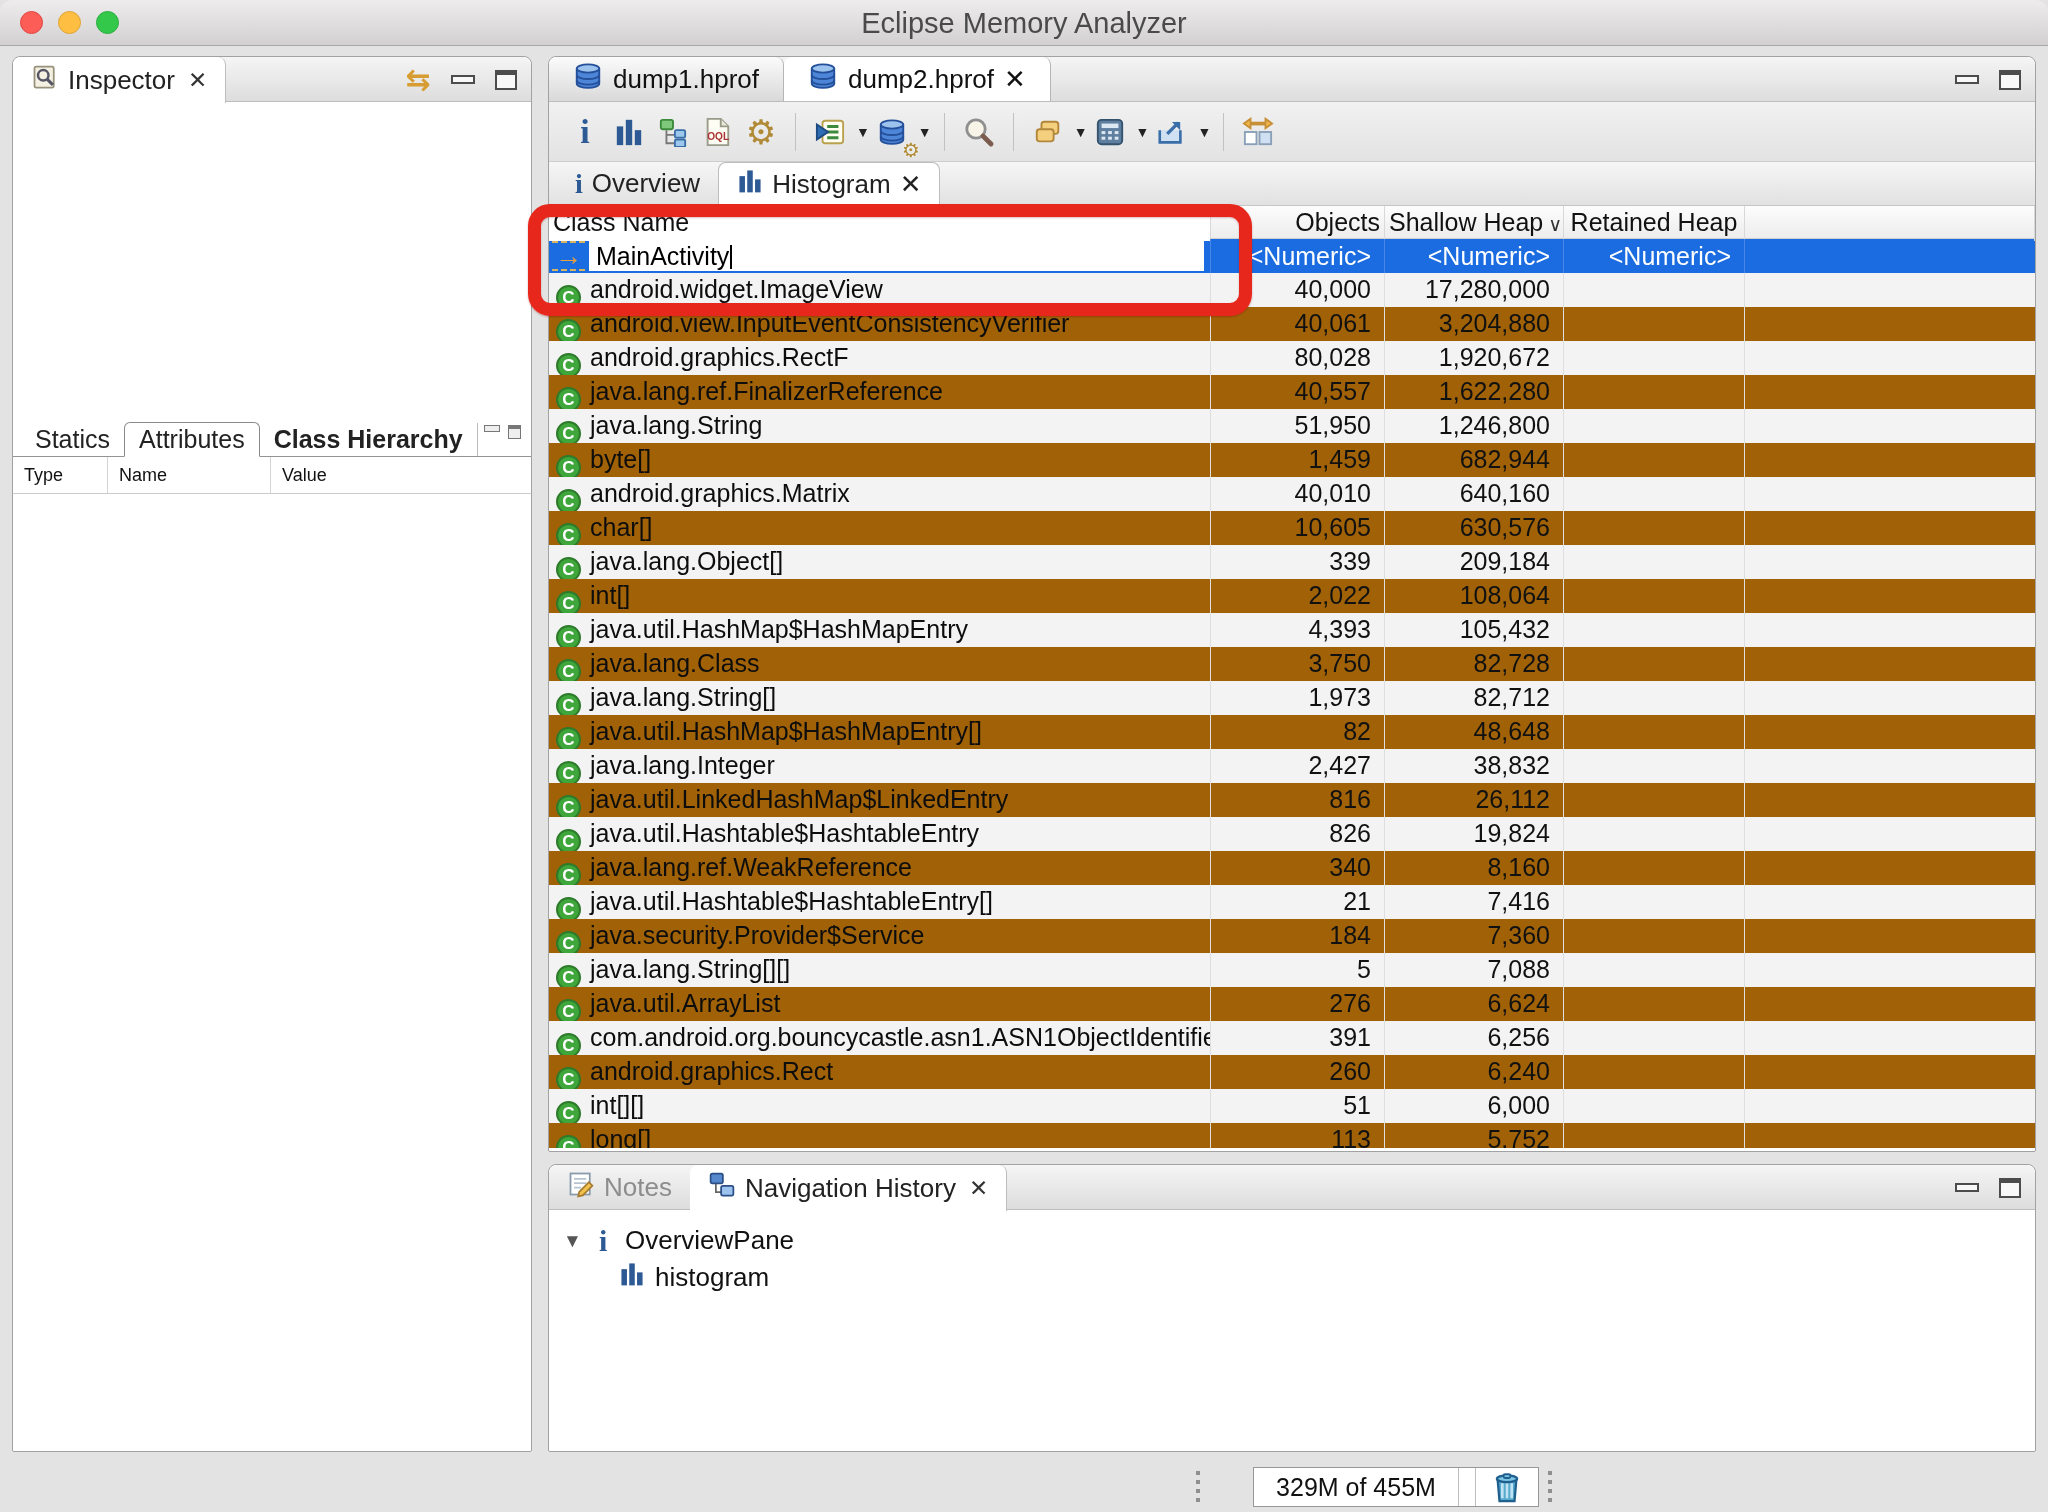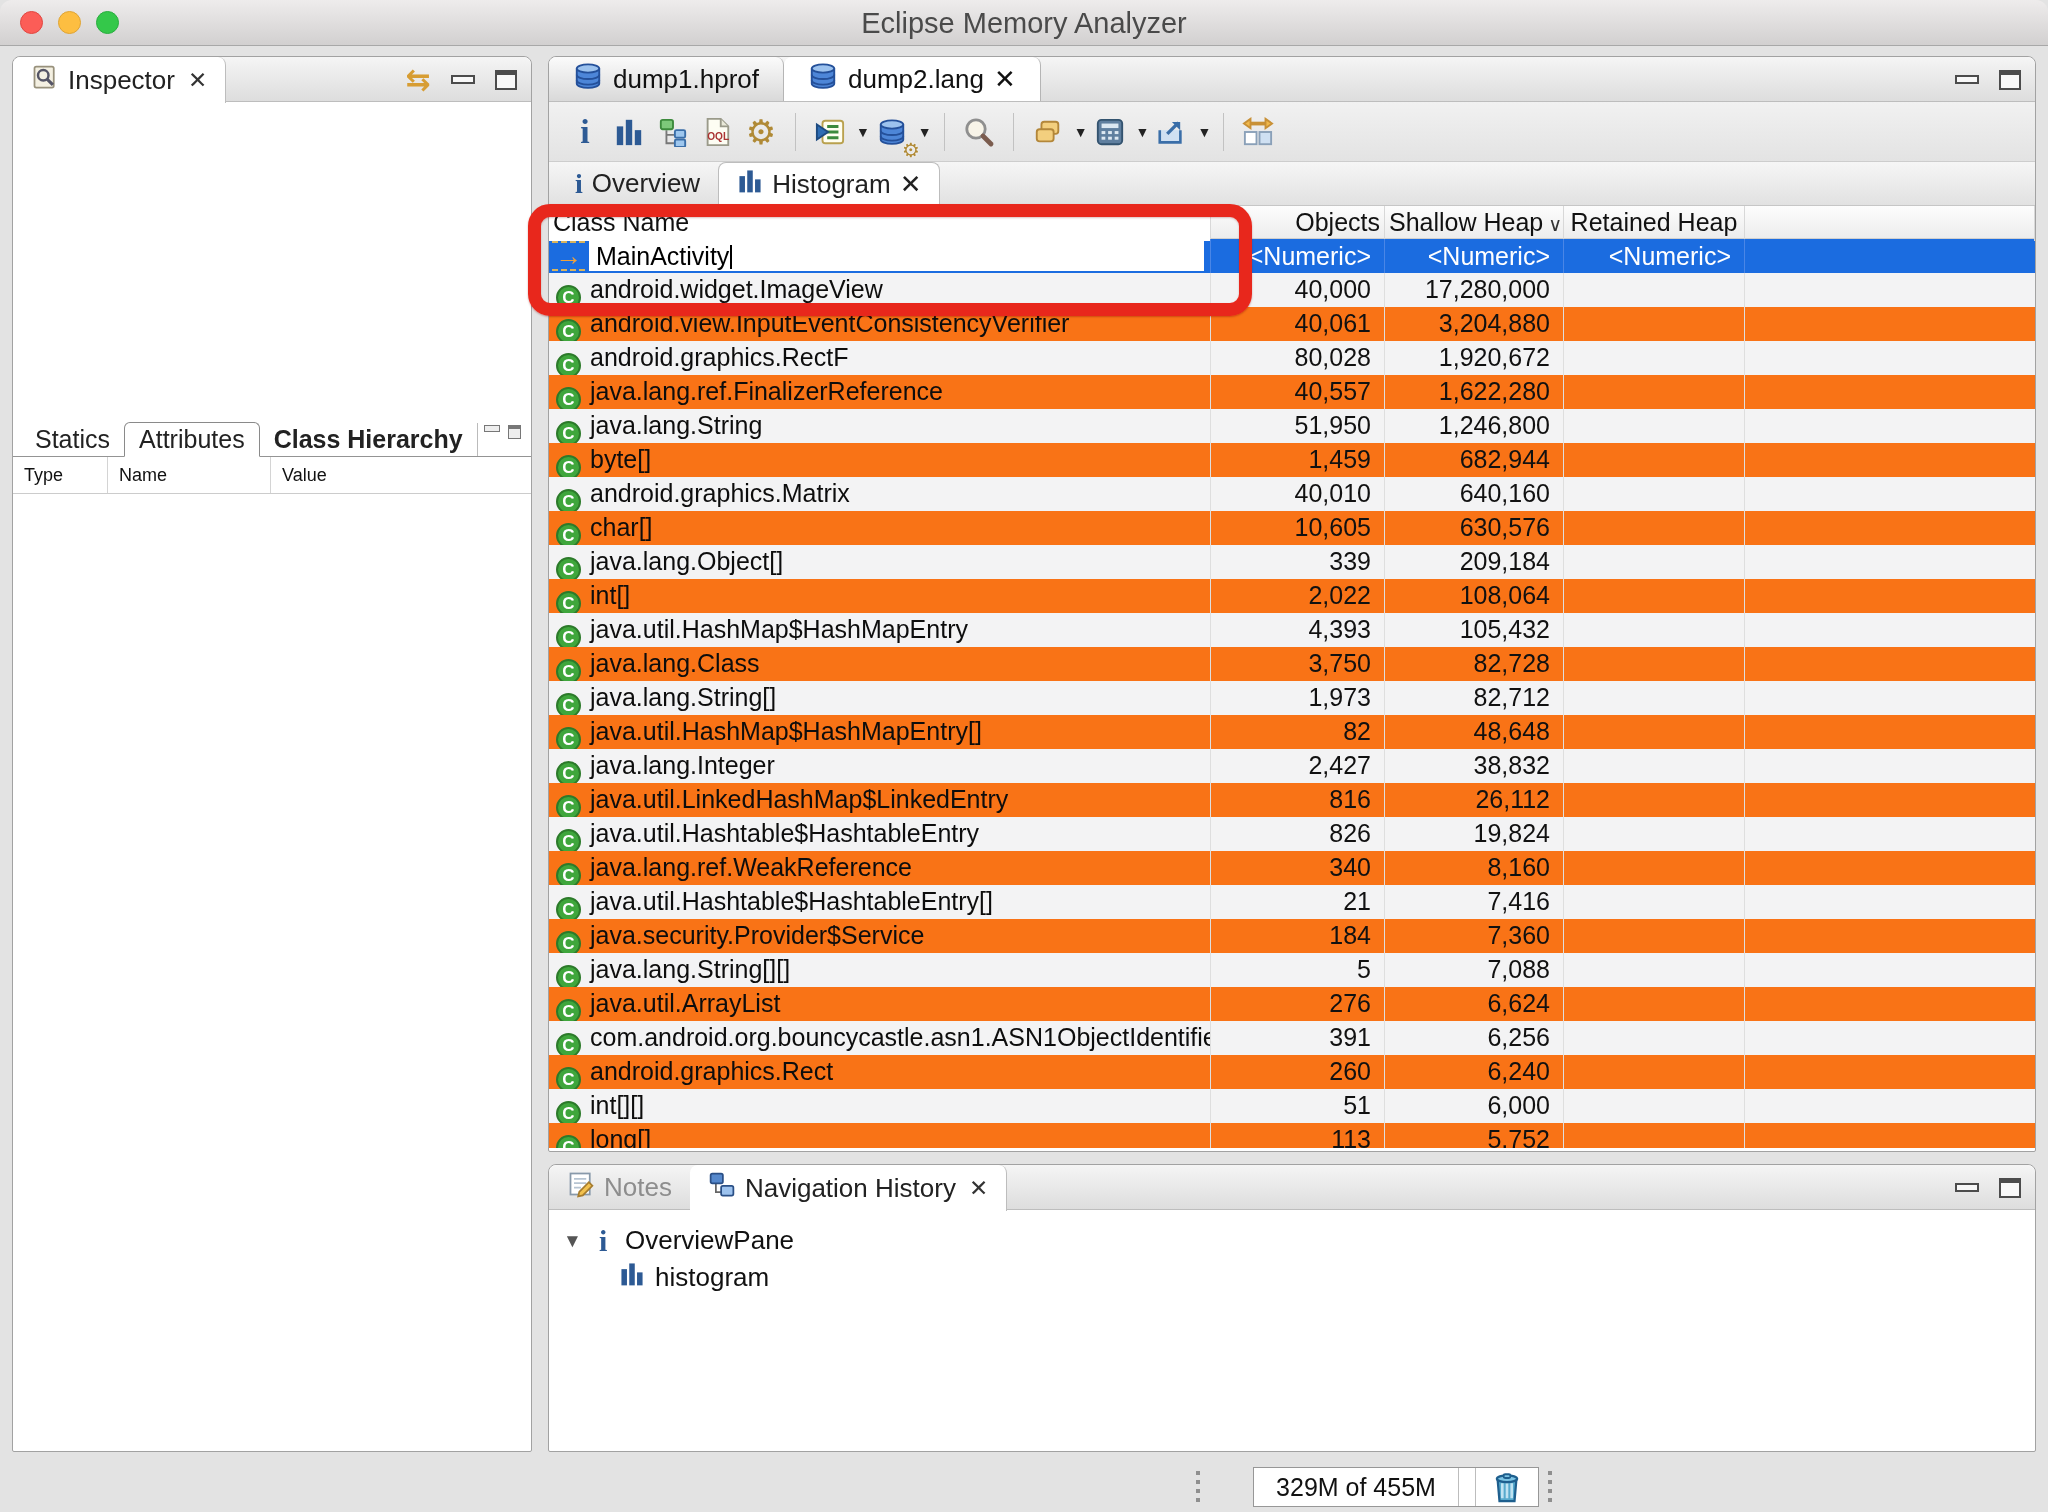--- a/index.html
+++ b/index.html
@@ -84,21 +84,21 @@
   
   .htable { position:relative; height:942px; overflow:hidden; font-size:25px; }
   .grid5 { display:grid; grid-template-columns:662px 174px 179px 181px auto; }
   .thead { height:33px; line-height:32px; border-bottom:1px solid #cfcfcf;
     background:linear-gradient(#fdfdfd,#ededed); }
   .th { border-right:1px solid #d8d8d8; padding:0 4px; white-space:nowrap; }
   .th.class { background:#fff; }
   .th.num { text-align:right; }
   .th.center { text-align:center; }
   .sortchev { font-size:19px; color:#333; margin-left:5px; }
-  .trow { height:34px; line-height:33px; background:#f97316; }
+  .trow { height:34px; line-height:33px; background:#a16207; }
   .trow.odd { background:#f3f3f4; }
   .cell { border-right:1px solid #dedede; overflow:hidden; white-space:nowrap; }
   .cell.rest { border-right:none; }
   .cell.num { text-align:right; padding-right:13px; }
   .cicon { display:inline-flex; width:25px; height:25px; border-radius:50%;
     background:#3fa63c; border:2px solid #2c7a2a; color:#fff; font-weight:bold;
     font-size:17px; align-items:center; justify-content:center;
     margin:0 9px 0 7px; vertical-align:-5px; }
   .ctext { color:#0d0d0d; }
 
@@ -206,21 +206,21 @@
       <span>dump1.hprof</span>
     </div>
     <div class="etab active">
       <span>
         <svg viewBox="0 0 16 16" width="30" height="30">
             <path d="M2 4v8c0 1.3 2.7 2.3 6 2.3s6-1 6-2.3V4" fill="#4d86d8" stroke="#24509a"></path>
             <path d="M2 7.3c0 1.3 2.7 2.3 6 2.3s6-1 6-2.3M2 10.3c0 1.3 2.7 2.3 6 2.3s6-1 6-2.3" fill="none" stroke="#24509a"></path>
             <ellipse cx="8" cy="4" rx="6" ry="2.2" fill="#9cc2ee" stroke="#24509a"></ellipse>
           </svg>
       </span>
-      <span>dump2.lang</span>
+      <span>dump2.hprof</span>
       <span class="close">✕</span>
     </div>
     <div class="tab-actions">
       <span class="ico-min"></span>
       <span class="ico-max"></span>
     </div>
   </div>
 
   <div class="toolbar">
     <span class="tbtn">

